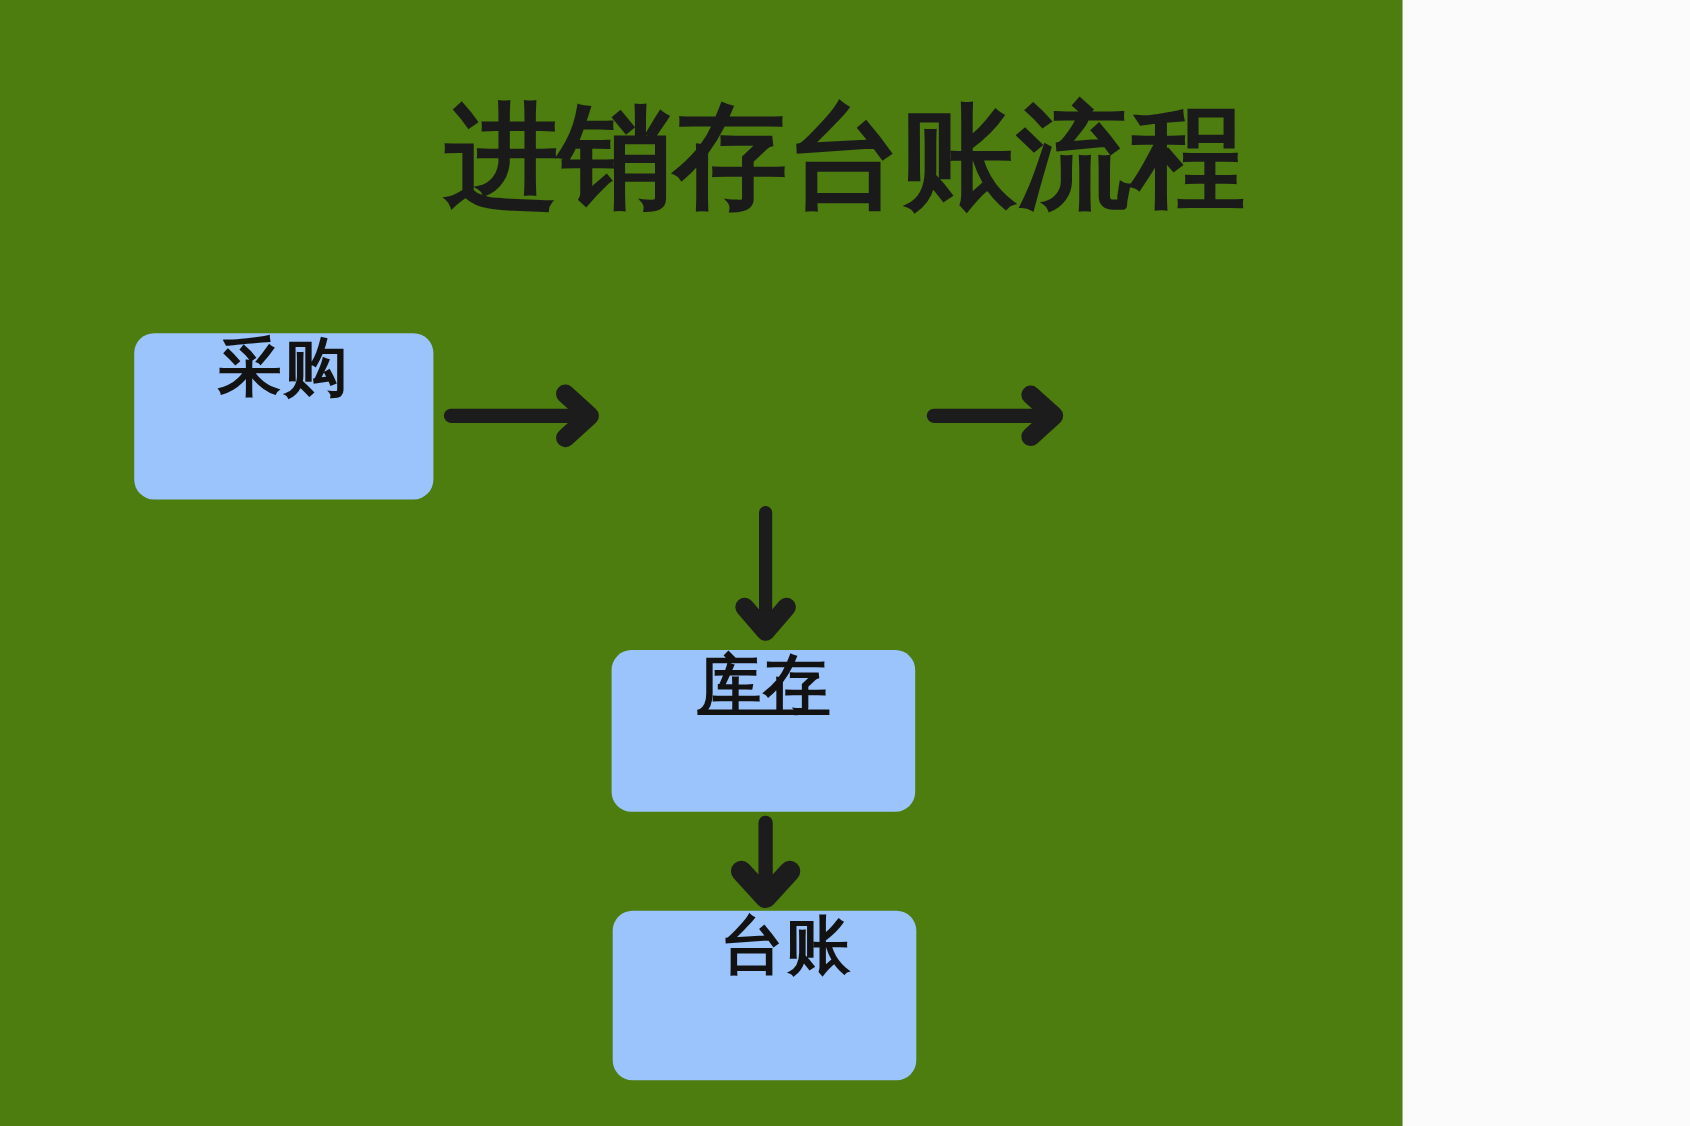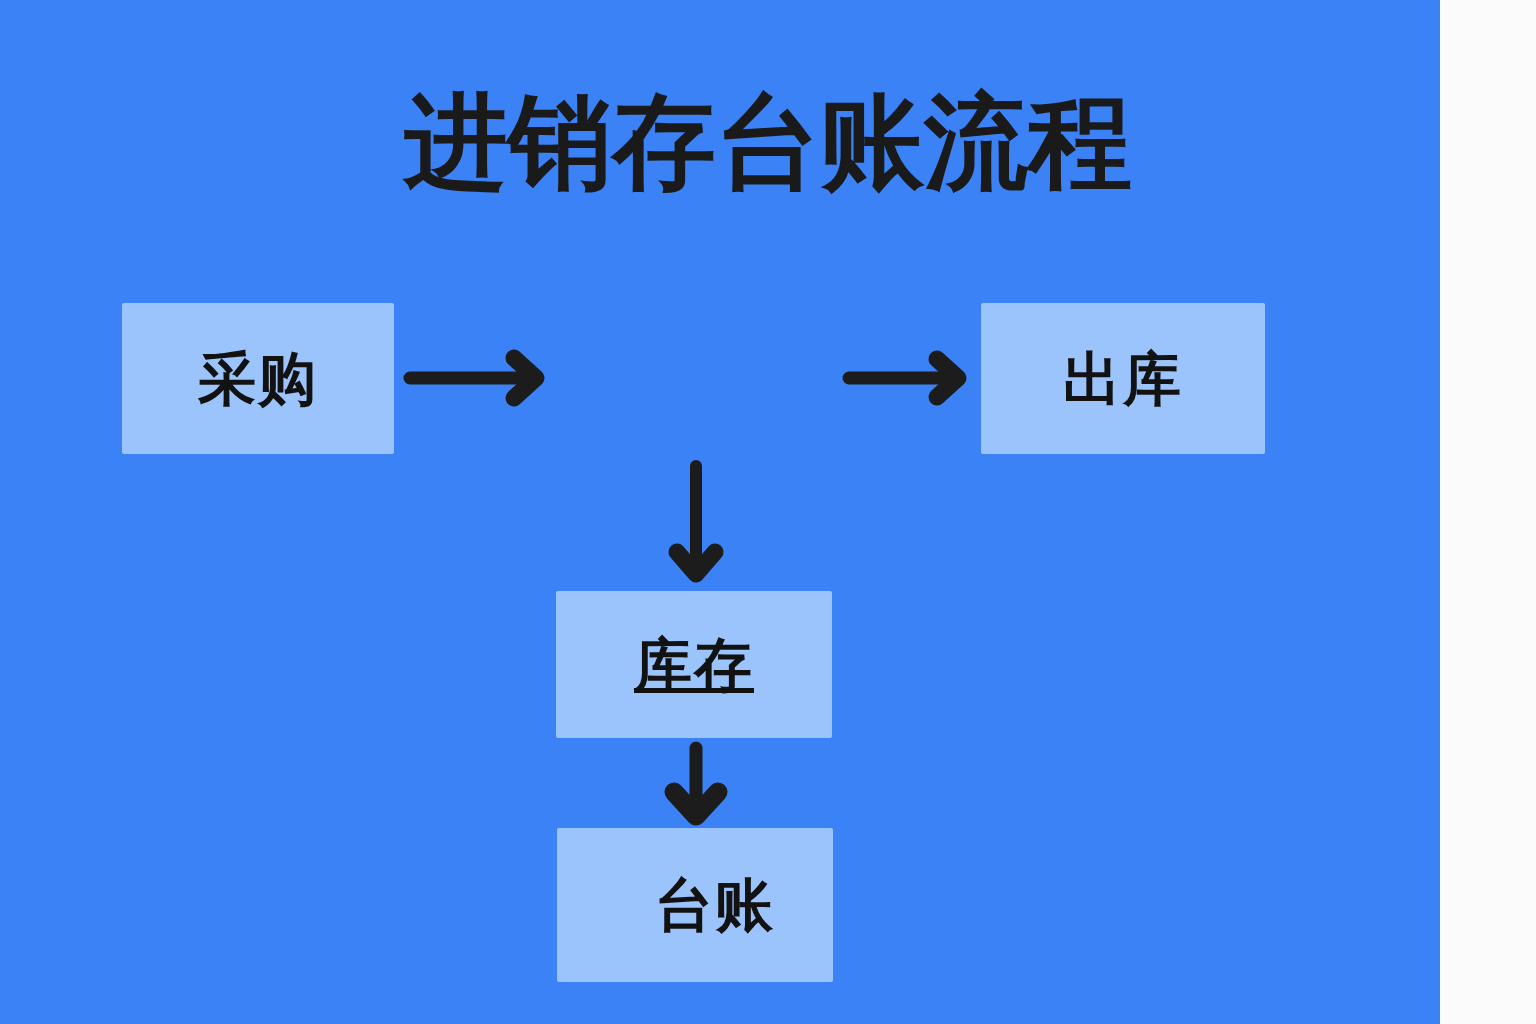--- a/index.html
+++ b/index.html
@@ -8,43 +8,43 @@
   }
   body {
     width: 1536px;
     height: 1024px;
     background: #fbfbfb;
     font-family: "DejaVu Sans", "Liberation Sans", sans-serif;
     overflow: hidden;
   }
   #canvas {
     position: relative;
-    width: 1440px;
+    width: 1275px;
     height: 1024px;
-    background: #3b82f6;
+    background: #4d7c0f;
   }
   .title {
     position: absolute;
     left: 0;
     top: 82px;
     width: 1536px;
     text-align: center;
     font-size: 104px;
     line-height: 120px;
     font-weight: 700;
     color: #1a1a1a;
     letter-spacing: 0px;
     white-space: nowrap;
   }
   .node {
     position: absolute;
     background: #9cc4fc;
-    border-radius: 2px;
+    border-radius: 18px;
     display: flex;
-    align-items: center;
+    align-items: flex-start;
     justify-content: center;
     color: #121212;
     font-weight: 700;
     box-sizing: border-box;
   }
   .node-label {
     font-size: 58px;
     line-height: 62px;
     letter-spacing: 2px;
     white-space: nowrap;
@@ -79,23 +79,20 @@
 
 <div id="canvas">
 
   <div class="title">进销存台账流程</div>
 
   <div class="node node-procurement">
     <span class="node-label">采购</span>
   </div>
 
 
-  <div class="node node-outbound">
-    <span class="node-label">出库</span>
-  </div>
 
   <div class="node node-inventory">
     <span class="node-label">库存</span>
   </div>
 
   <div class="node node-ledger">
     <span class="node-label">台账</span>
   </div>
 
   <div class="arrow arrow-h1">

